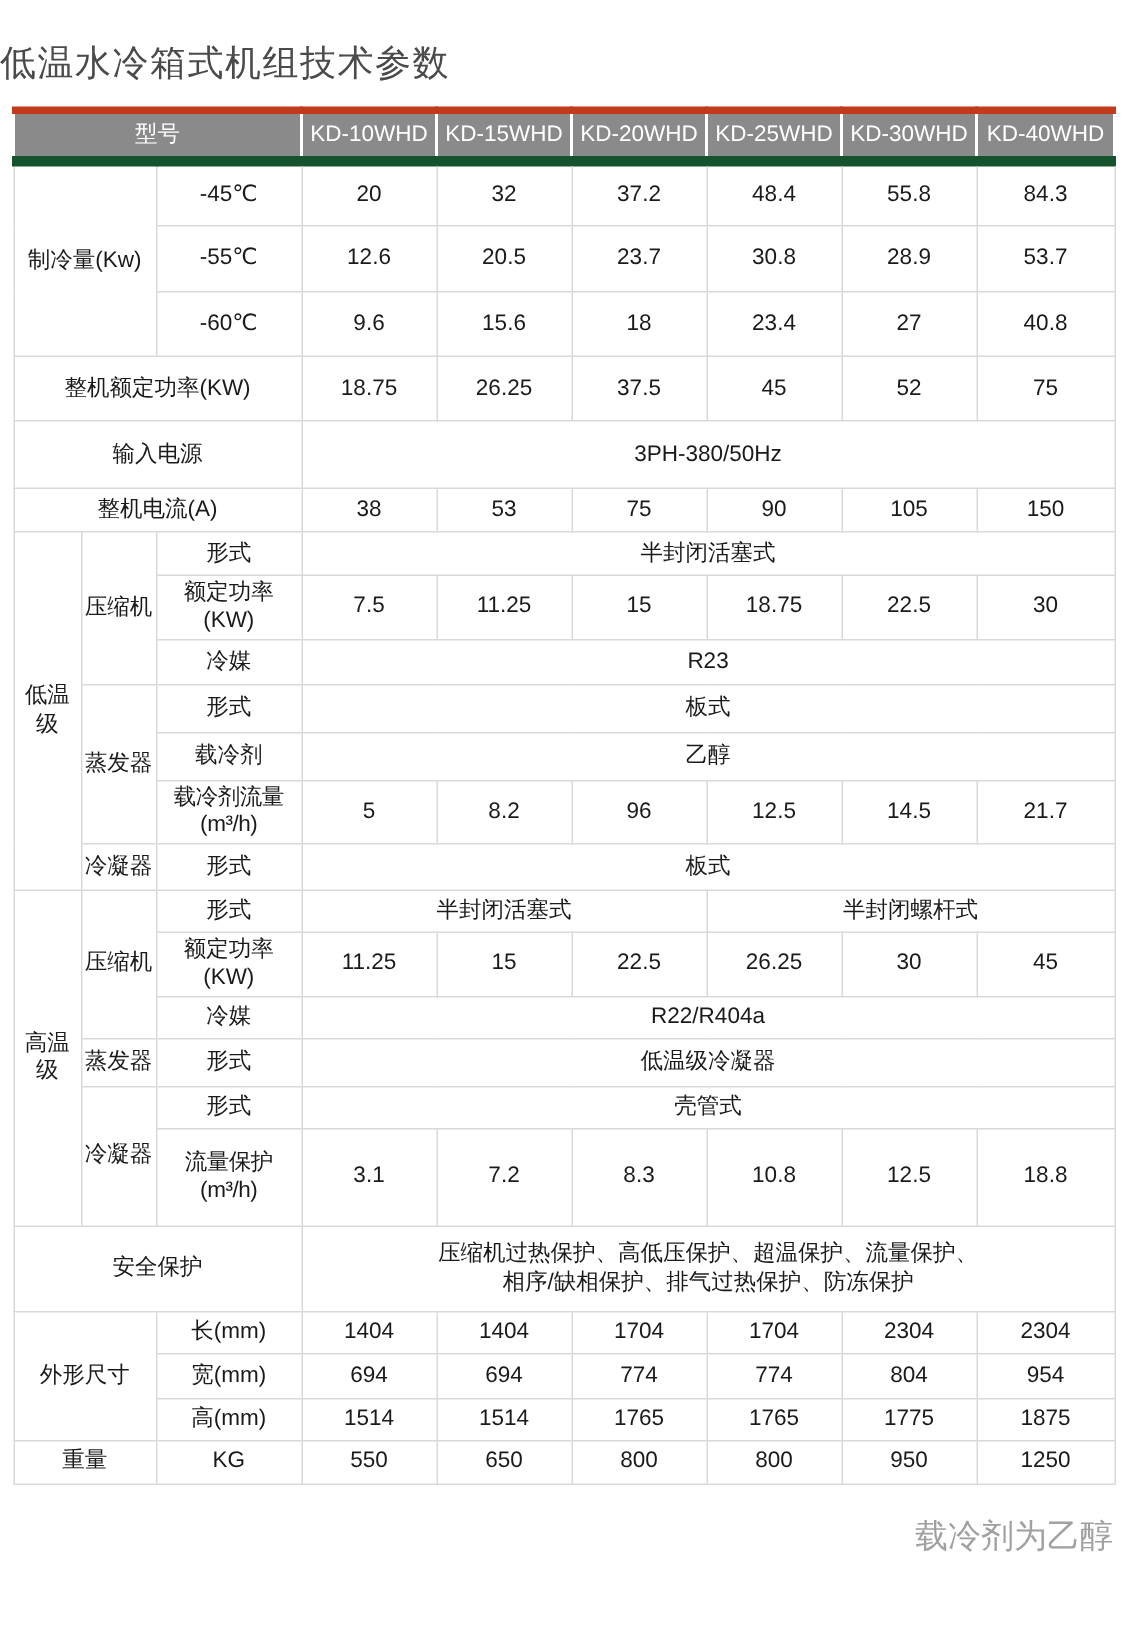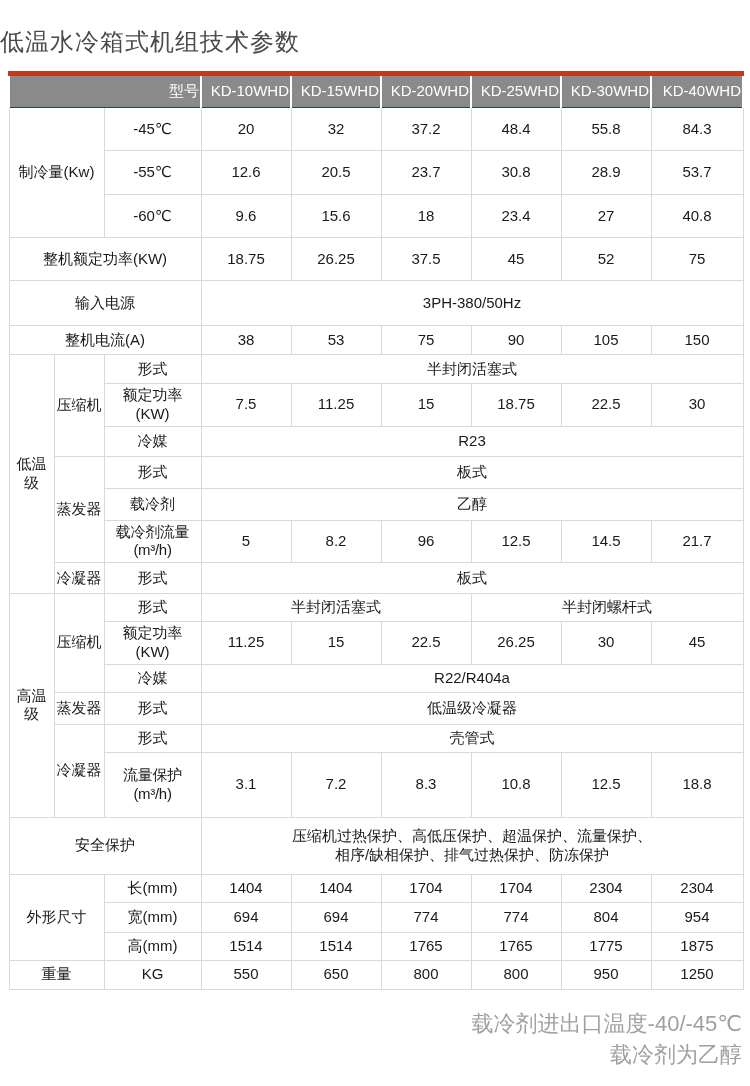--- a/index.html
+++ b/index.html
@@ -1,21 +1,21 @@
 <!DOCTYPE html>
 <html style="--accent: #c23a1c; --headbg: #8a8a8a;"><head>
 <meta charset="utf-8">
 <style>
   html,body{margin:0;padding:0;background:#ffffff;}
   body{width:750px;height:1086px;font-family:"Liberation Sans","DejaVu Sans",sans-serif;color:#1a1a1a;}
   .page{position:relative;width:750px;height:1086px;overflow:hidden;}
   .title{margin:26px 8px 13px 0;font-size:24px;color:#4a4a4a;letter-spacing:1px;}
   table.spec{border-collapse:collapse;margin-left:8px;width:734px;table-layout:fixed;border-top:5px solid var(--accent,#c23a1c);}
   table.spec td{border:1px solid #d9d9d9;text-align:center;vertical-align:middle;font-size:15px;padding:2px 1px;line-height:1.25;background:#ffffff;}
-  tr.head td{background:var(--headbg,#8a8a8a);color:#ffffff;border:2px solid #ffffff;border-top:none;border-bottom:1px solid #14532d;font-size:15px;text-align:right;}
+  tr.head td{background:var(--headbg,#8a8a8a);color:#ffffff;border:2px solid #ffffff;border-top:none;border-bottom:7px solid #14532d;font-size:15px;}
   td.lab{background:#efefef;}
   td.sm{font-size:13px;letter-spacing:-0.3px;}
   .notes{margin:18px 8px 0 0;text-align:right;color:#a0a0a0;font-size:22px;line-height:31px;}
 </style>
 </head>
 <body>
 
 <div class="page">
 
   <div class="title">低温水冷箱式机组技术参数</div>
@@ -225,17 +225,16 @@
       <td>650</td>
       <td>800</td>
       <td>800</td>
       <td>950</td>
       <td>1250</td>
     </tr>
   </tbody>
     </table>
 
   <div class="notes">
-    <div>载冷剂进出口温度-40/-45℃</div>
     <div>载冷剂为乙醇</div>
   </div>
 
 </div>
 
 </body></html>

